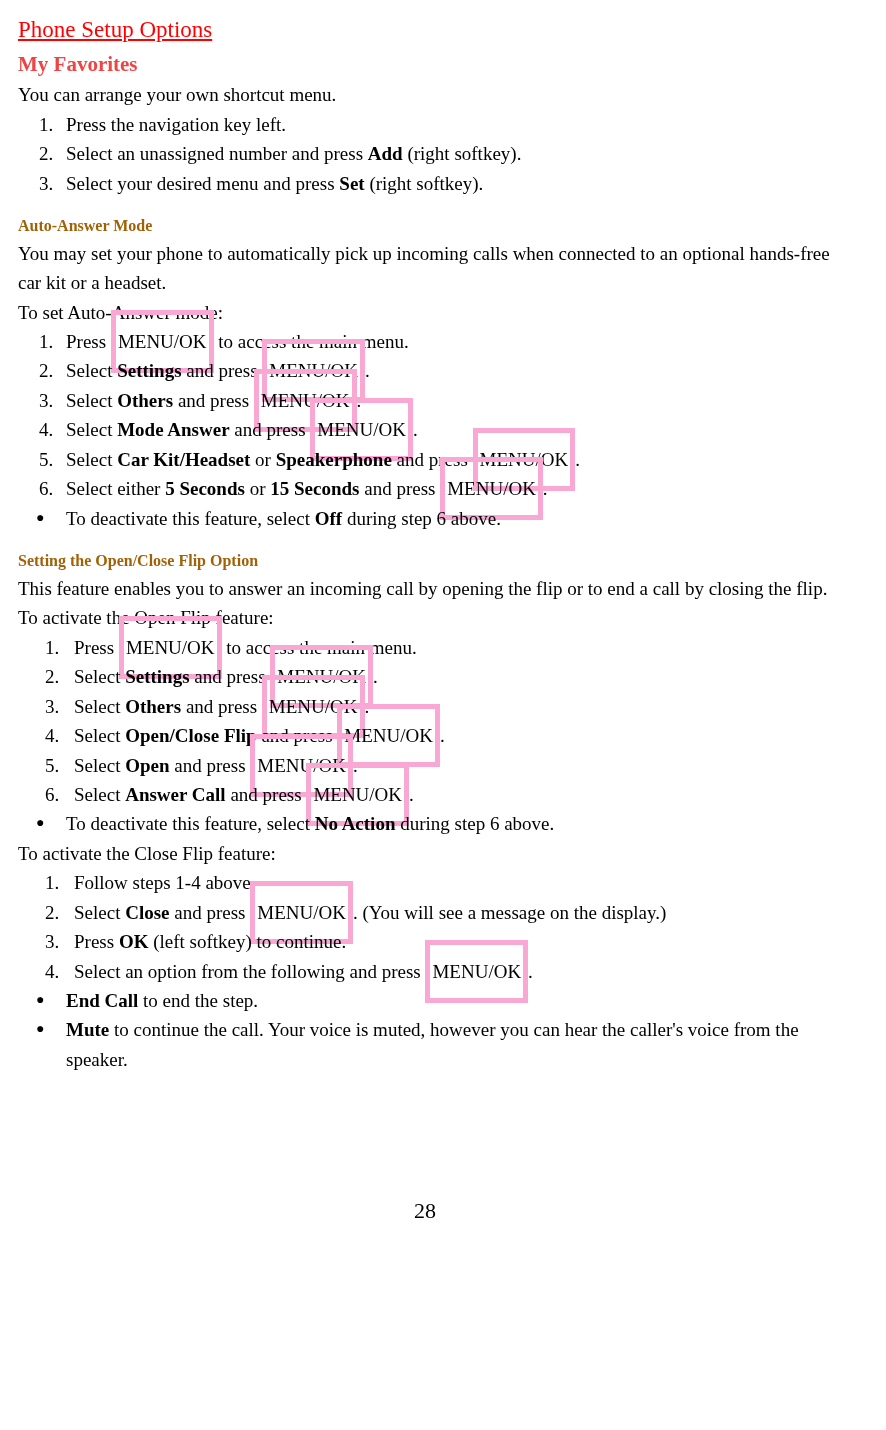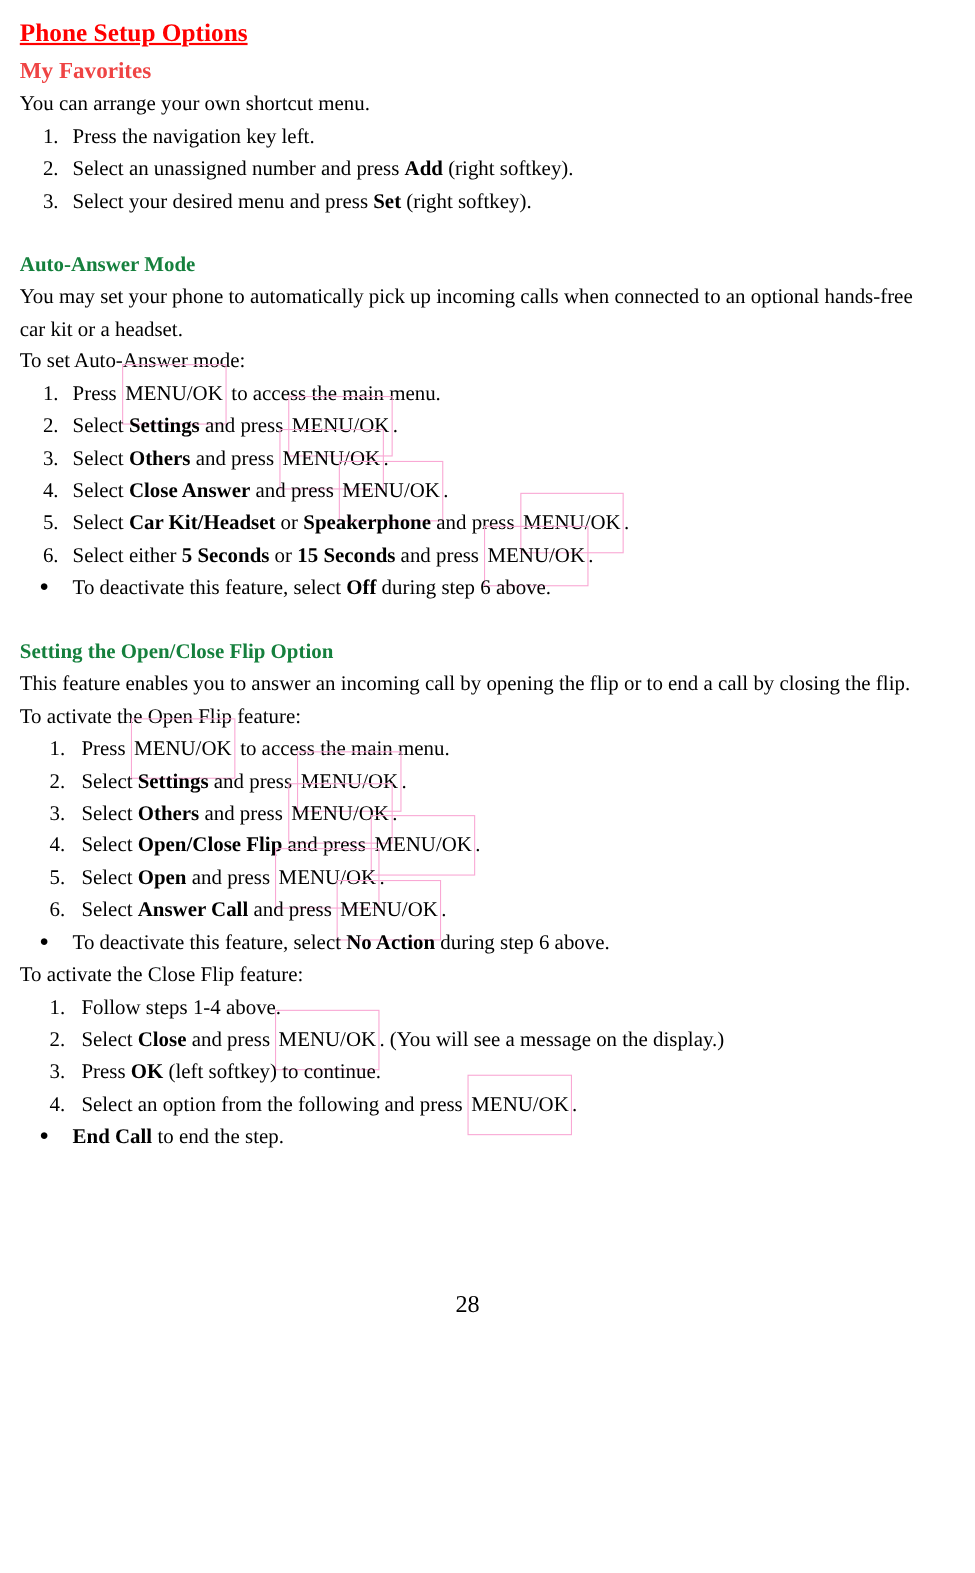--- a/index.html
+++ b/index.html
@@ -7,36 +7,36 @@
       font-size: 19px;
       line-height: 1.55;
       color: #000;
       margin: 0;
       padding: 12px 18px 40px 18px;
       width: 850px;
       box-sizing: border-box;
     }
     .title-main {
       color: #ff0000;
-      font-weight: bold;
+      font-weight: normal;
       font-size: 23px;
       text-decoration: underline;
       margin: 0;
     }
     .heading-red {
       color: #ef4444;
       font-weight: bold;
       font-size: 21px;
       margin: 0;
     }
     .heading-red-spaced {
-      color: #15803d;
+      color: #a16207;
       font-weight: bold;
-      font-size: 19px;
-      margin-top: 28px;
+      font-size: 16px;
+      margin-top: 16px;
     }
     .para {
       margin: 0;
     }
     ol {
       margin: 0;
       padding-left: 40px;
     }
     ol li {
       padding-left: 8px;
@@ -54,21 +54,21 @@
       content: "●";
       position: absolute;
       left: 0;
       font-size: 14px;
       top: 3px;
     }
     .bold {
       font-weight: bold;
     }
     .boxed {
-      border: 1px solid #f9a8d4;
+      border: 5px solid #f9a8d4;
       padding: 16px 2px;
       display: inline;
     }
     .page-num {
       text-align: center;
       font-size: 22px;
       margin-top: 120px;
     }
     .ol-pad {
       padding-left: 46px;
@@ -90,21 +90,21 @@
   <li><span>Select your desired menu and press </span><span class="bold">Set</span><span> (right softkey).</span></li>
 </ol>
 
 <div class="heading-red-spaced">Auto-Answer Mode</div>
 <div class="para">You may set your phone to automatically pick up incoming calls when connected to an optional hands-free car kit or a headset.</div>
 <div class="para">To set Auto-Answer mode:</div>
 <ol>
   <li><span>Press </span><span class="boxed">MENU/OK</span><span> to access the main menu.</span></li>
   <li><span>Select </span><span class="bold">Settings</span><span> and press </span><span class="boxed">MENU/OK</span><span>.</span></li>
   <li><span>Select </span><span class="bold">Others</span><span> and press </span><span class="boxed">MENU/OK</span><span>.</span></li>
-  <li><span>Select </span><span class="bold">Close Answer</span><span> and press </span><span class="boxed">MENU/OK</span><span>.</span></li>
+  <li><span>Select </span><span class="bold">Mode Answer</span><span> and press </span><span class="boxed">MENU/OK</span><span>.</span></li>
   <li><span>Select </span><span class="bold">Car Kit/Headset</span><span> or </span><span class="bold">Speakerphone</span><span> and press </span><span class="boxed">MENU/OK</span><span>.</span></li>
   <li><span>Select either </span><span class="bold">5 Seconds</span><span> or </span><span class="bold">15 Seconds</span><span> and press </span><span class="boxed">MENU/OK</span><span>.</span></li>
 </ol>
 <ul class="bullet-list">
   <li><span>To deactivate this feature, select </span><span class="bold">Off</span><span> during step 6 above.</span></li>
 </ul>
 
 <div class="heading-red-spaced">Setting the Open/Close Flip Option</div>
 <div class="para">This feature enables you to answer an incoming call by opening the flip or to end a call by closing the flip.</div>
 <div class="para">To activate the Open Flip feature:</div>
@@ -121,15 +121,16 @@
 </ul>
 <div class="para">To activate the Close Flip feature:</div>
 <ol class="ol-pad">
   <li><span>Follow steps 1-4 above.</span></li>
   <li><span>Select </span><span class="bold">Close</span><span> and press </span><span class="boxed">MENU/OK</span><span>. (You will see a message on the display.)</span></li>
   <li><span>Press </span><span class="bold">OK</span><span> (left softkey) to continue.</span></li>
   <li><span>Select an option from the following and press </span><span class="boxed">MENU/OK</span><span>.</span></li>
 </ol>
 <ul class="bullet-list">
   <li><span class="bold">End Call</span><span> to end the step.</span></li>
+  <li><span class="bold">Mute</span><span> to continue the call. Your voice is muted, however you can hear the caller's voice from the speaker.</span></li>
 </ul>
 
 <div class="page-num">28</div>
 
 </body></html>

